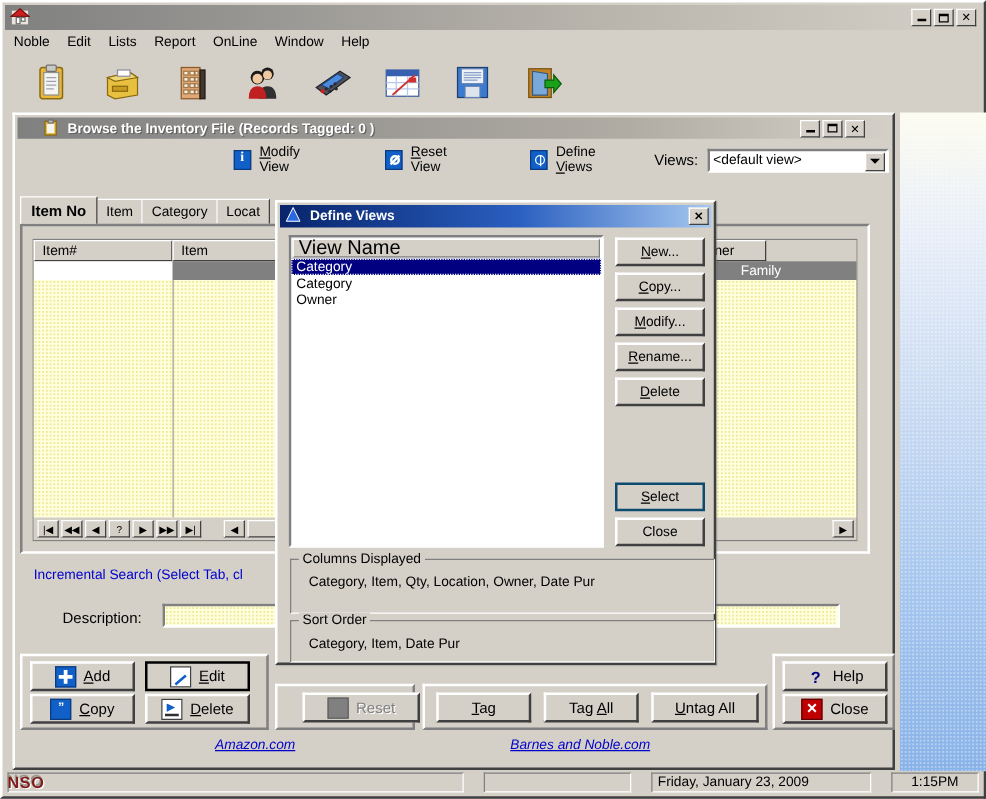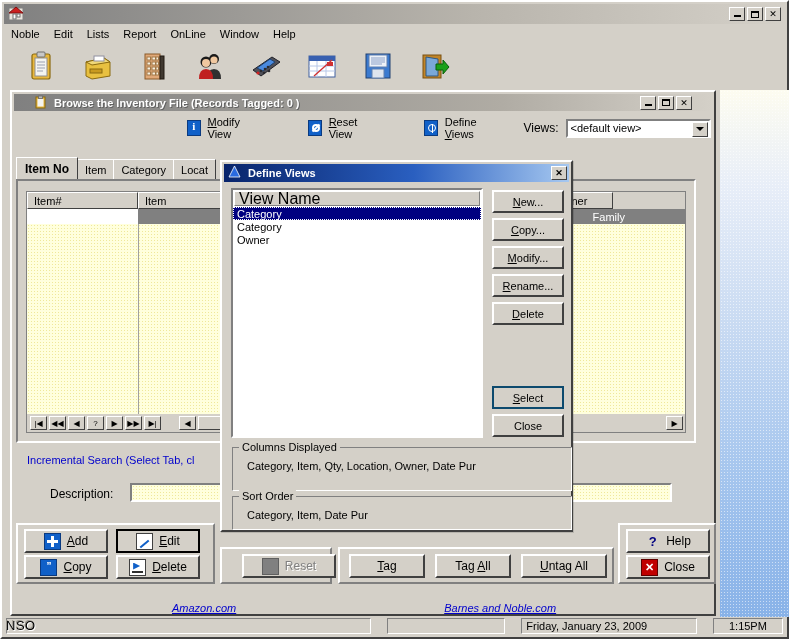--- a/index.html
+++ b/index.html
@@ -143,30 +143,30 @@
   }
   .btn{
     background:#d4d0c8;border:2px solid #d4d0c8;box-sizing:border-box;
     border-top-color:#fff;border-left-color:#fff;border-right-color:#404040;border-bottom-color:#404040;
     display:flex;align-items:center;justify-content:center;gap:6px;
     font-size:12px;color:#000;position:relative;
   }
   .btn.def{border:2px solid #000;}
   .btn .bi{width:15px;height:15px;position:relative;flex:0 0 auto;}
   .btn.disabled{color:#808080;text-shadow:1px 1px 0 #fff;}
-  .links{position:absolute;left:10px;top:600px;width:706px;height:16px;display:flex;gap:36px;}
+  .links{position:absolute;left:10px;top:588px;width:706px;height:16px;display:flex;}
   .links a{color:#0000cc;font-size:11px;font-style:italic;text-decoration:underline;}
   
   .statusbar{position:absolute;left:2px;bottom:2px;right:2px;height:18px;background:#d4d0c8;display:flex;align-items:center;gap:16px;padding:0 2px;text-align:center;}
   .sb-cell{
     height:16px;border:1px solid #808080;box-sizing:border-box;
     border-top-color:#808080;border-left-color:#808080;border-right-color:#fff;border-bottom-color:#fff;
     display:flex;align-items:center;justify-content:center;font-size:11px;color:#000;
   }
-  .nso{position:absolute;left:4px;bottom:4px;font-size:13px;color:#000000;text-shadow:1px 1px 0 #fff, -1px -1px 0 #9a968e;font-weight:normal;letter-spacing:0.5px;}
+  .nso{position:absolute;left:4px;bottom:4px;font-size:13px;color:#7f1d1d;text-shadow:1px 1px 0 #fff, -1px -1px 0 #9a968e;font-weight:bold;letter-spacing:0.5px;}
   
   .desktop{
     position:absolute;left:718px;top:88px;width:69px;height:527px;
     background:linear-gradient(to bottom,#fdfcf0 0%,#e8eef8 18%,#c8daf2 45%,#a6c6ee 72%,#88b2e8 100%);
   }
   .desktop:after{
     content:"";position:absolute;inset:0;
     background-image:radial-gradient(rgba(255,255,255,.55) 0.5px, transparent 0.6px);
     background-size:3px 3px;
   }

